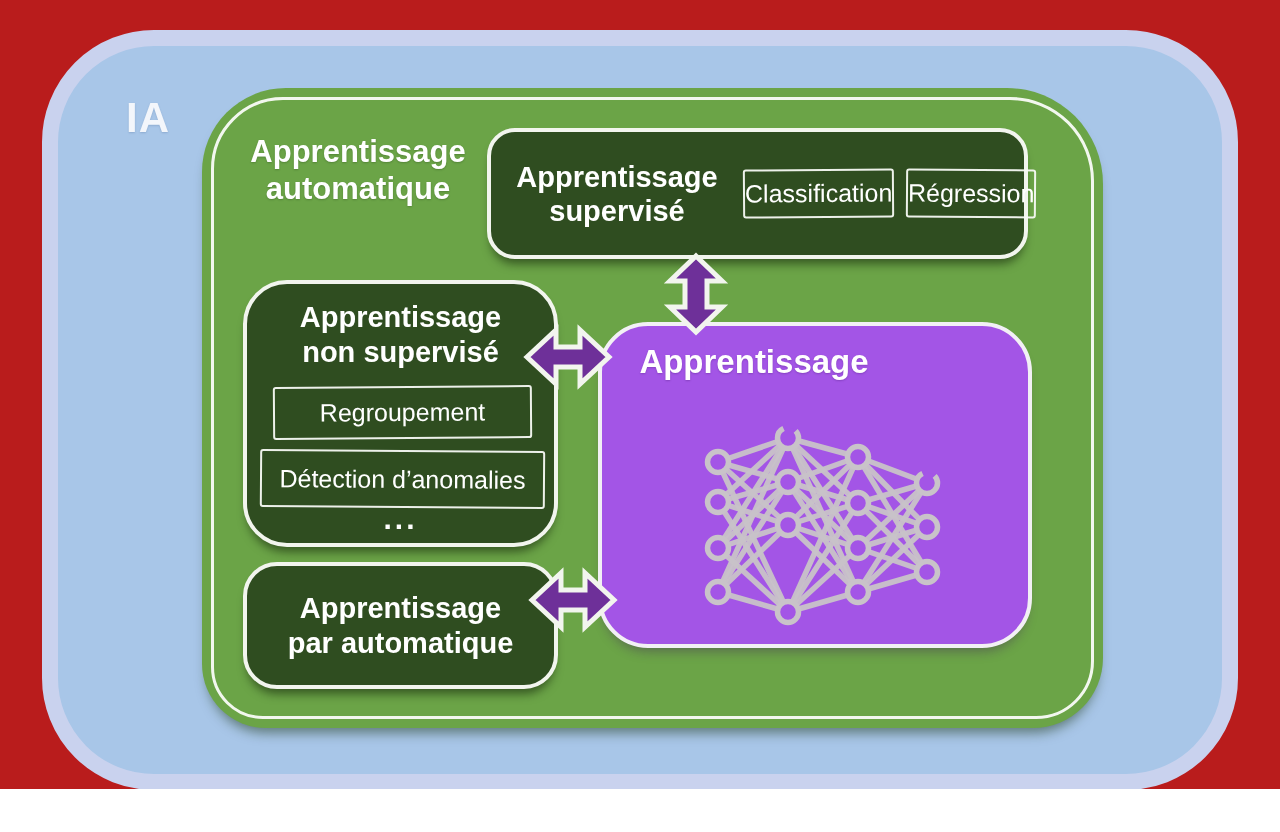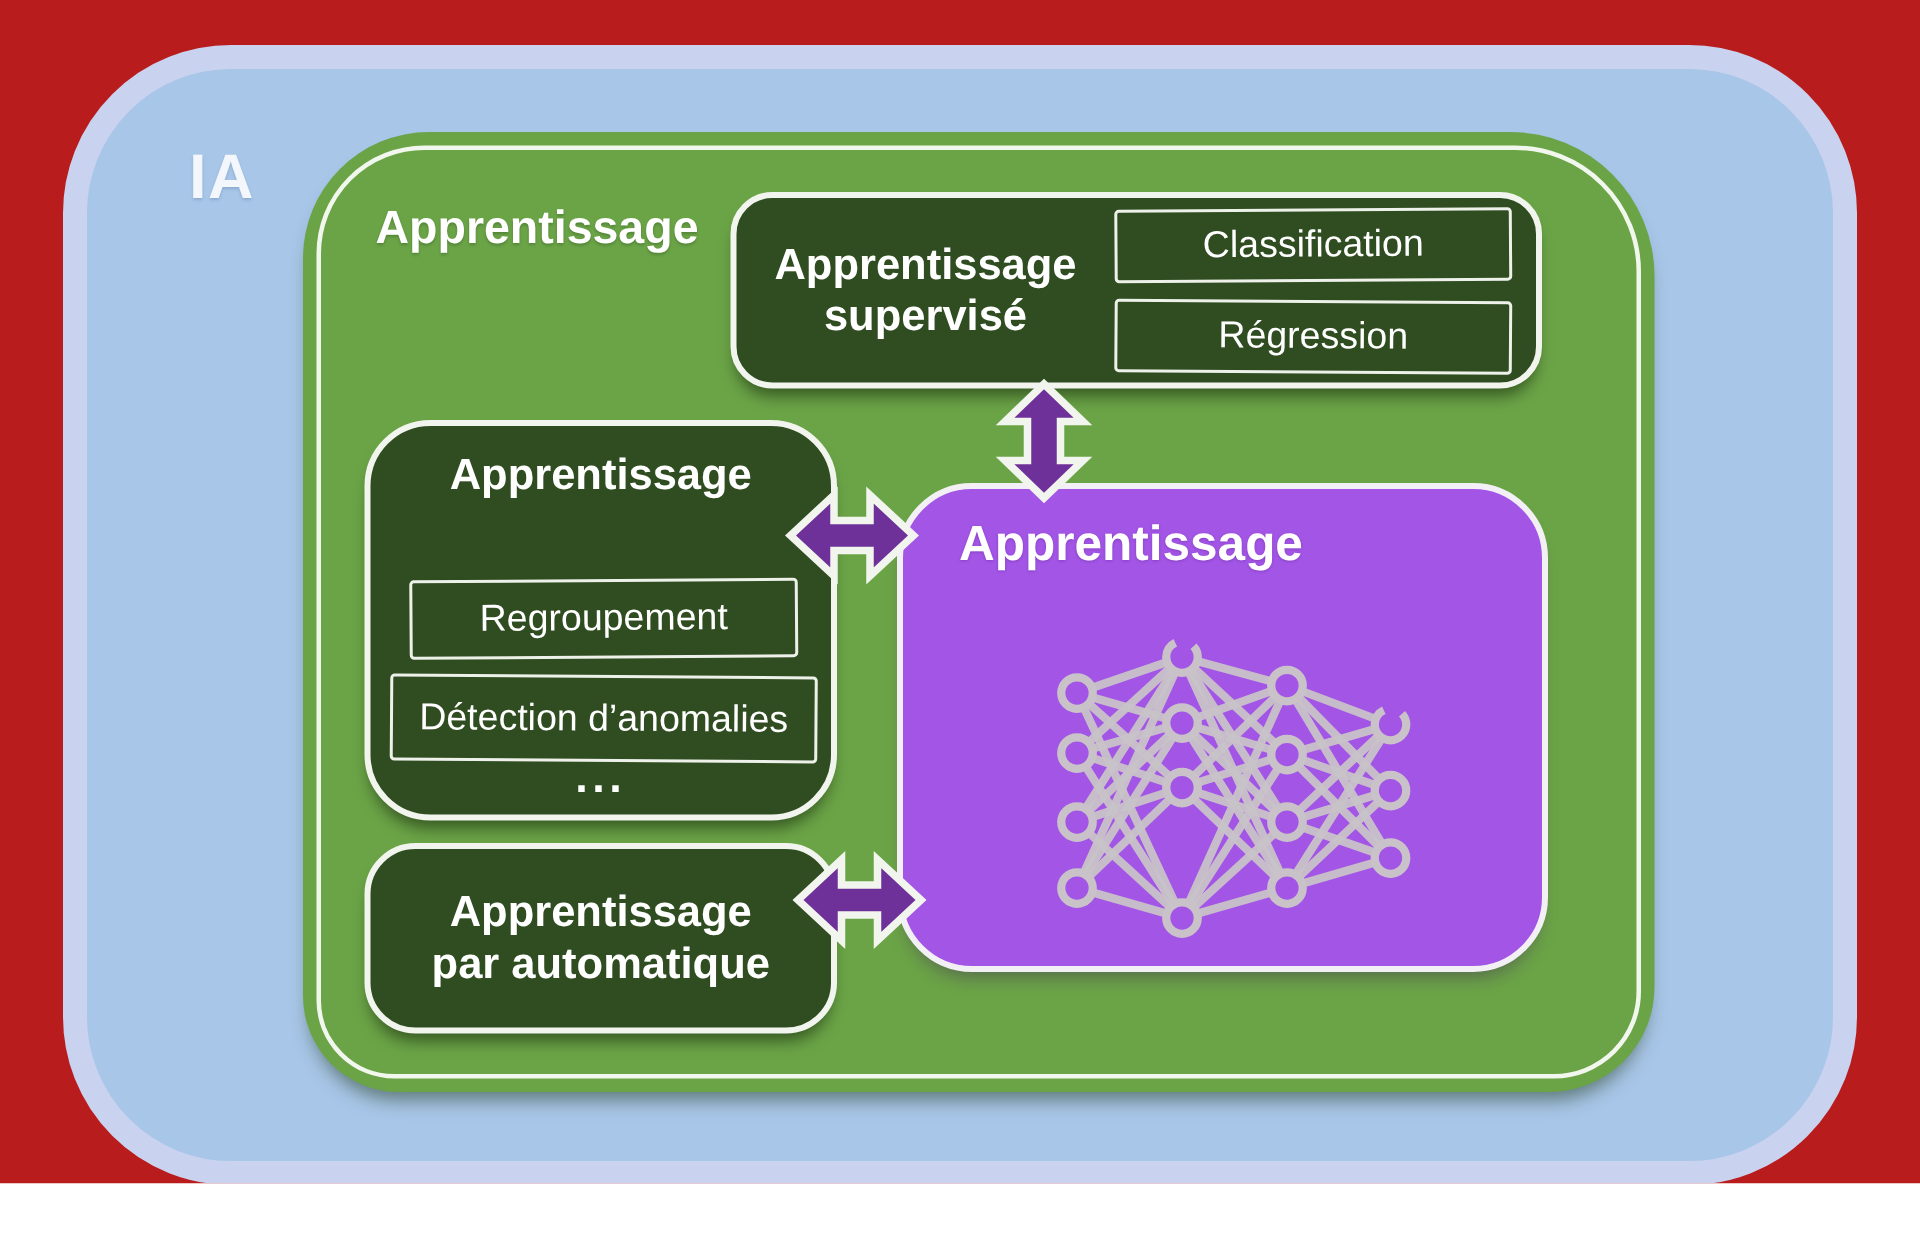--- a/index.html
+++ b/index.html
@@ -36,21 +36,21 @@
   
   .dark-box{
     background:#2f4d20;border:4px solid #f2f5ee;box-sizing:border-box;
     box-shadow:0 9px 10px -4px rgba(12,28,6,.55);color:#ffffff;
   }
   .sup-box{
     left:487px;top:128px;width:541px;height:131px;border-radius:28px;
     display:flex;align-items:center;padding:0 16px 0 8px;gap:8px;
   }
   .sup-title{flex:0 0 236px;text-align:center;font-size:29px;font-weight:bold;line-height:34px;}
-  .sup-items{flex:1;display:flex;flex-direction:column;gap:12px;}
+  .sup-items{flex:1;display:flex;flex-direction:row;gap:12px;}
   .chip{
     border:2px solid rgba(248,250,245,.95);border-radius:3px;height:45px;
     display:flex;align-items:center;justify-content:center;font-size:25px;color:#fff;
   }
   .chip.r1{transform:rotate(-0.4deg);}
   .chip.r2{transform:rotate(0.4deg);}
   .unsup-box{left:243px;top:280px;width:315px;height:267px;border-radius:44px;}
   .unsup-title{position:absolute;left:0;top:16px;width:100%;text-align:center;
     font-size:29px;font-weight:bold;line-height:35px;}
   .unsup-chip1{position:absolute;left:26px;top:102px;width:255px;height:49px;}
@@ -79,36 +79,38 @@
 <body>
 
 <div id="canvas">
 
   <div class="abs ia-box"></div>
   <div class="abs ia-label">IA</div>
 
   <div class="abs ml-box"></div>
   <div class="abs ml-label">
     <div>Apprentissage</div>
+    <div>automatique</div>
   </div>
 
   <div class="abs dark-box sup-box">
     <div class="sup-title">
       <div>Apprentissage</div>
       <div>supervisé</div>
     </div>
     <div class="sup-items">
       <div class="chip r1">Classification</div>
       <div class="chip r2">Régression</div>
     </div>
   </div>
 
   <div class="abs dark-box unsup-box">
     <div class="unsup-title">
       <div>Apprentissage</div>
+      <div>non supervisé</div>
     </div>
     <div class="chip r1 unsup-chip1">Regroupement</div>
     <div class="chip r2 unsup-chip2">Détection d’anomalies</div>
     <div class="unsup-dots">...</div>
   </div>
 
   <div class="abs dark-box reinf-box">
     <div>Apprentissage</div>
     <div>par automatique</div>
   </div>

